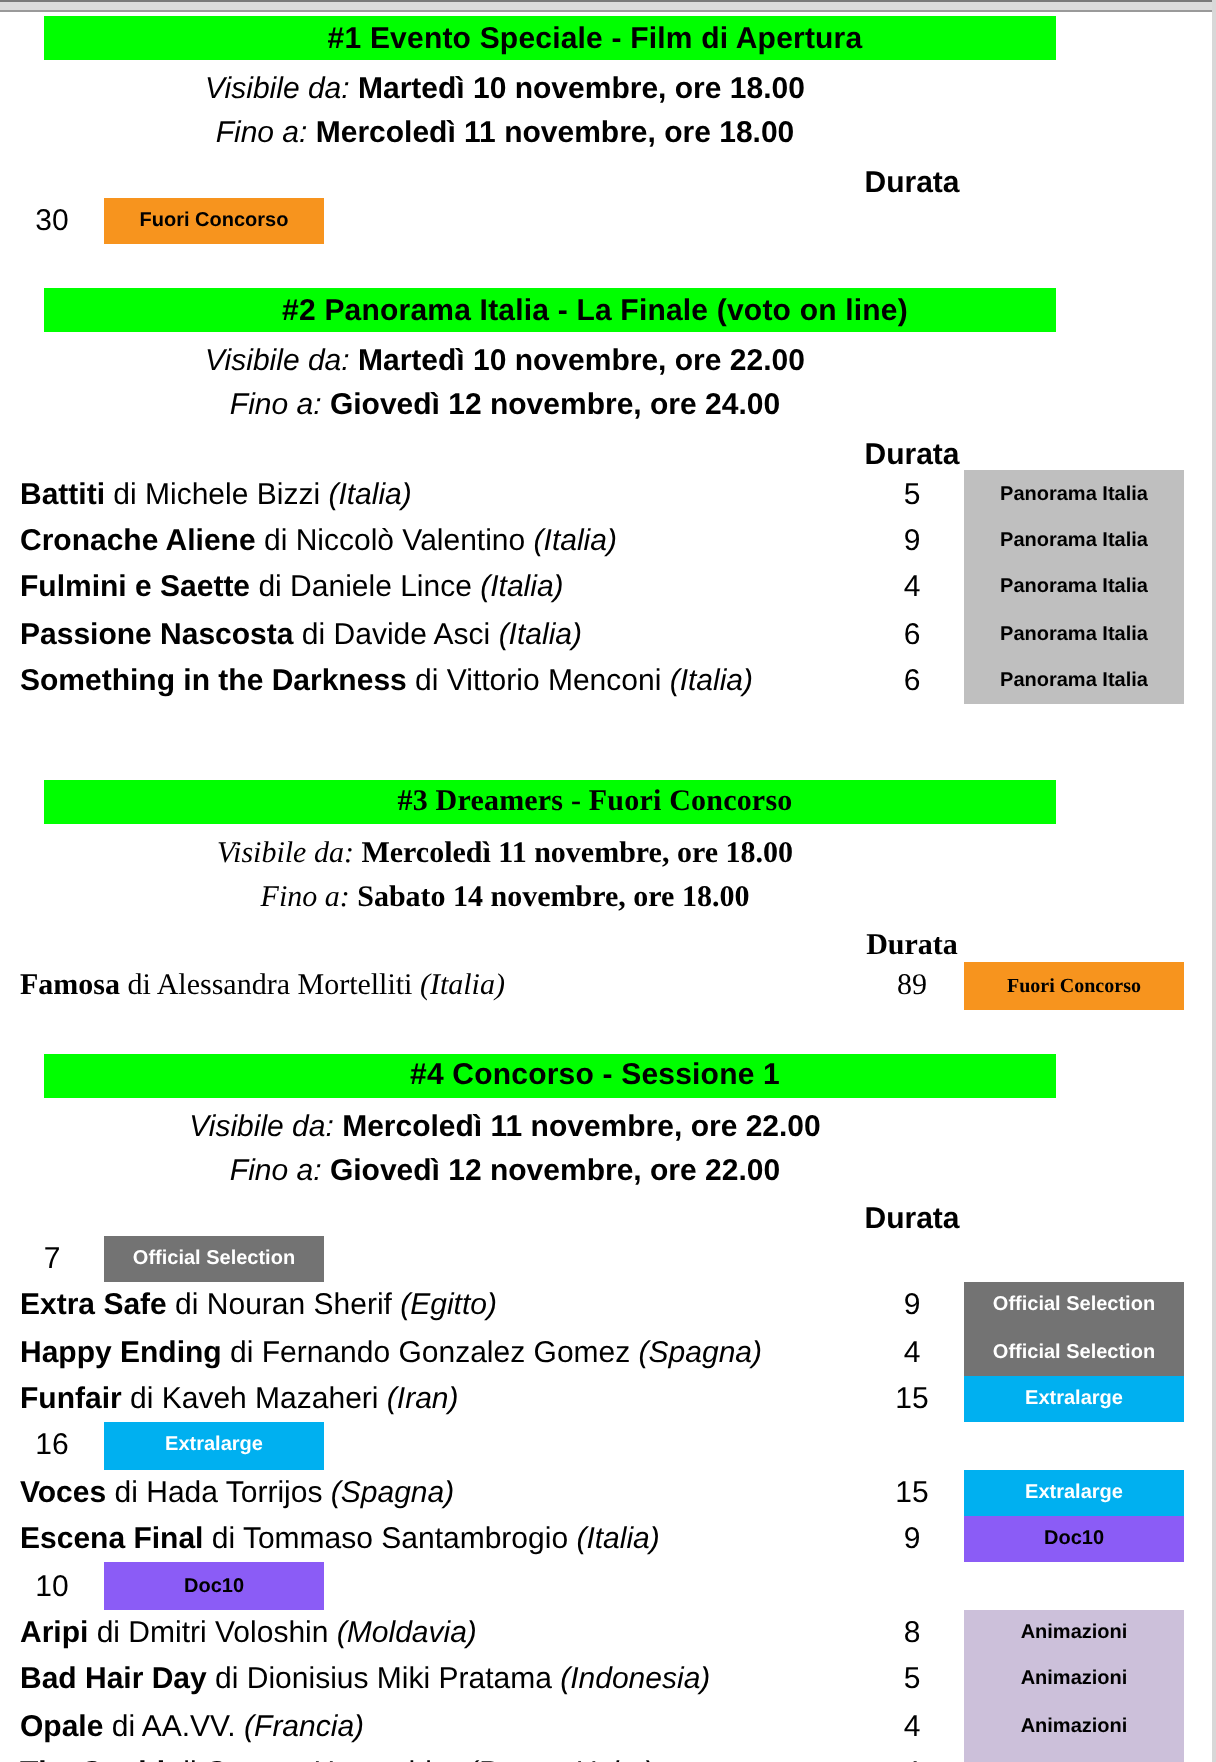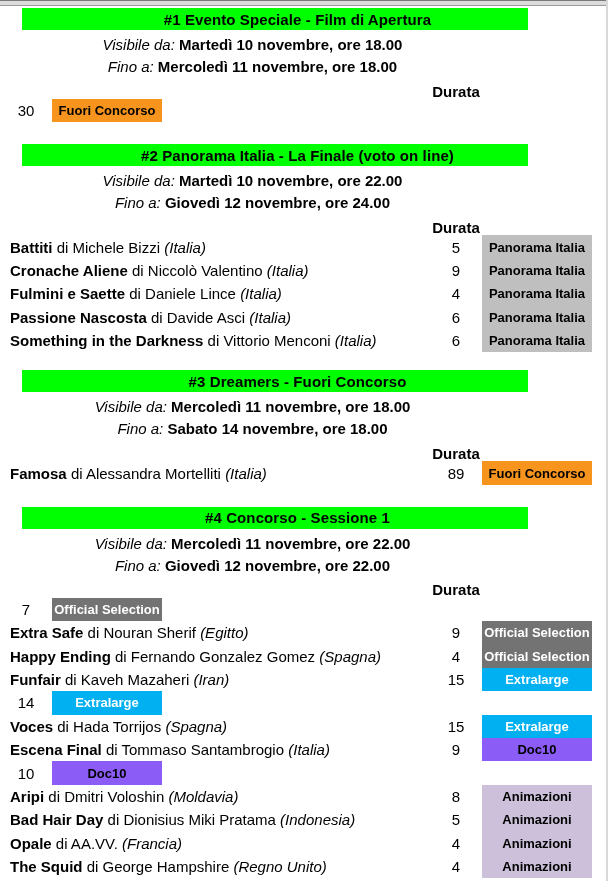--- a/index.html
+++ b/index.html
@@ -10,21 +10,21 @@
   }
   #top-bar{
     height:4px;background:#DCDCDC;
     border-top:1px solid #7A7A7A;border-bottom:1px solid #9A9A9A;
   }
   #right-edge{
     position:absolute;top:0;right:0;width:2px;height:881px;background:#D8D8D8;
   }
   .sec{margin-top:22px;}
   .sec:first-child{margin-top:2px;}
-  .sec:nth-child(3){margin-top:18px;}
+  .sec:nth-child(3){margin-top:38px;font-family:Liberation Serif, serif;}
   .hdr{
     width:461px;height:22px;margin-left:22px;background:#00FF00;
     display:flex;align-items:center;justify-content:center;
     margin-bottom:4px;
     padding-left:45px;
   }
   .hdr-t{font-weight:bold;font-size:15px;letter-spacing:.1px;}
   .meta{
     width:505px;text-align:center;font-size:15px;line-height:22px;white-space:nowrap;
   }
@@ -37,21 +37,21 @@
   .cell-title{
     flex:1;padding-left:10px;font-size:15px;white-space:nowrap;overflow:hidden;
   }
   .ft{font-weight:bold;}
   .fco{font-style:italic;}
   .cell-dur{width:52px;text-align:center;font-size:15px;flex:none;}
   .cell-badge-space{width:126px;flex:none;}
   .badge{
     width:110px;margin-right:16px;flex:none;align-self:stretch;
     display:flex;align-items:center;justify-content:center;
-    font-weight:bold;font-size:13px;white-space:nowrap;
+    font-weight:bold;font-size:10px;white-space:nowrap;
   }
   [data-badge="fuori-concorso"]{background:#F7941E;color:#000;}
   [data-badge="panorama-italia"]{background:#BFBFBF;color:#000;}
   [data-badge="official-selection"]{background:#737373;color:#FFF;}
   [data-badge="extralarge"]{background:#00B0F0;color:#FFF;}
   [data-badge="doc10"]{background:#8b5cf6;color:#000;}
   [data-badge="animazioni"]{background:#CCC0DA;color:#000;}
 </style>
 </head>
 <body>
@@ -196,21 +196,21 @@
     <div class="badge" data-badge="official-selection">Official Selection</div>
   </div>
 
   <div class="row film-row">
     <div class="cell-title"><span class="ft">Funfair</span> <span class="fc">di Kaveh Mazaheri</span> <span class="fco">(Iran)</span></div>
     <div class="cell-dur">15</div>
     <div class="badge" data-badge="extralarge">Extralarge</div>
   </div>
 
   <div class="row film-row">
-    <div class="cell-dur">14</div>
+    <div class="cell-dur">16</div>
     <div class="badge" data-badge="extralarge">Extralarge</div>
   </div>
 
   <div class="row film-row">
     <div class="cell-title"><span class="ft">Voces</span> <span class="fc">di Hada Torrijos</span> <span class="fco">(Spagna)</span></div>
     <div class="cell-dur">15</div>
     <div class="badge" data-badge="extralarge">Extralarge</div>
   </div>
 
   <div class="row film-row">

